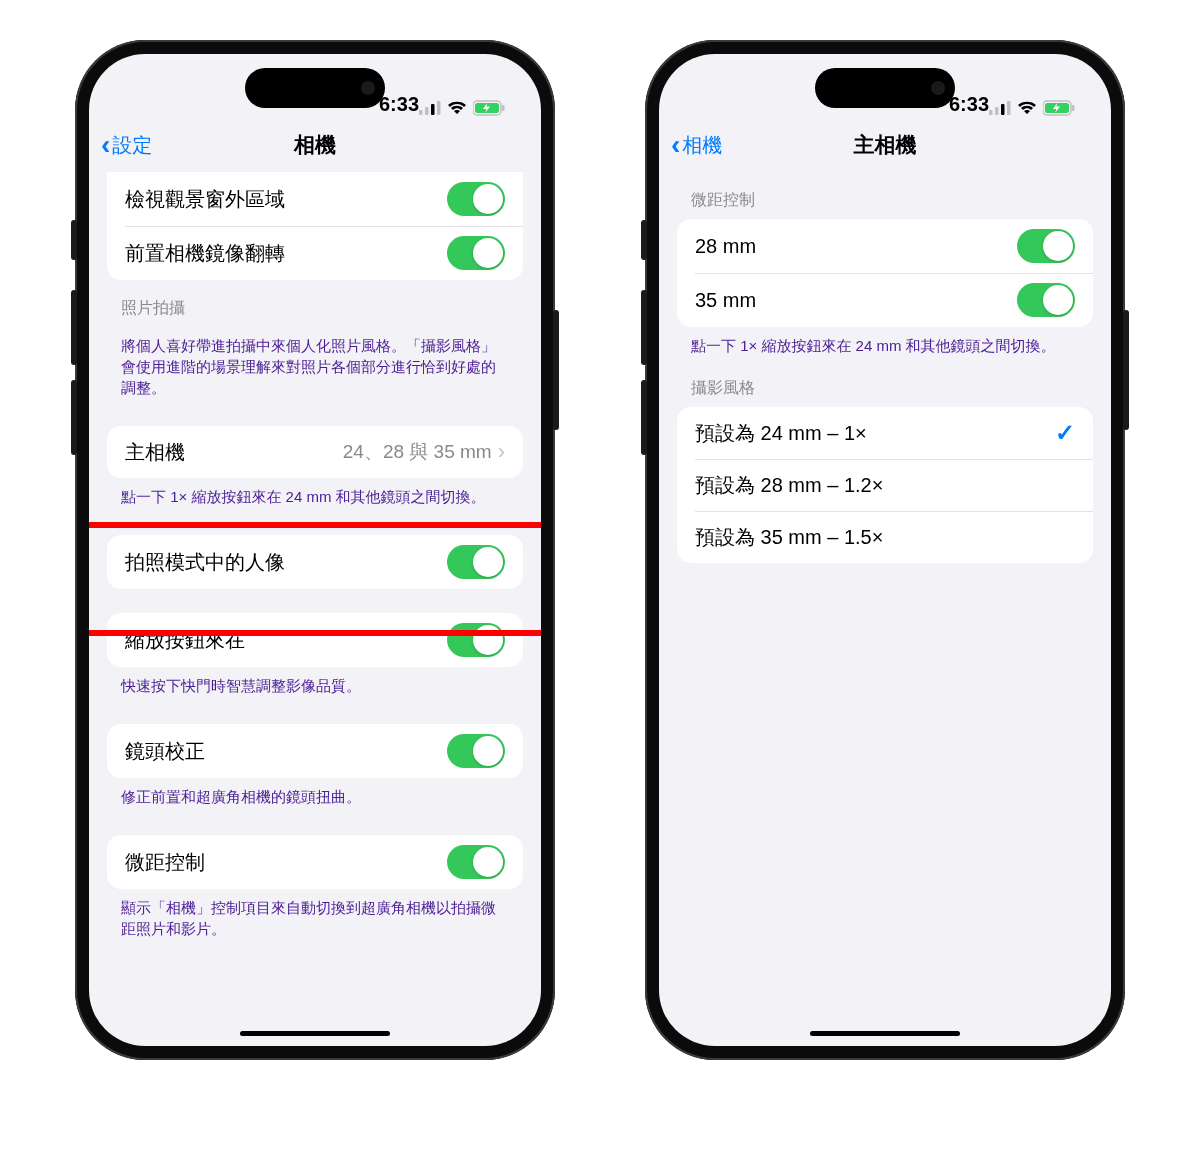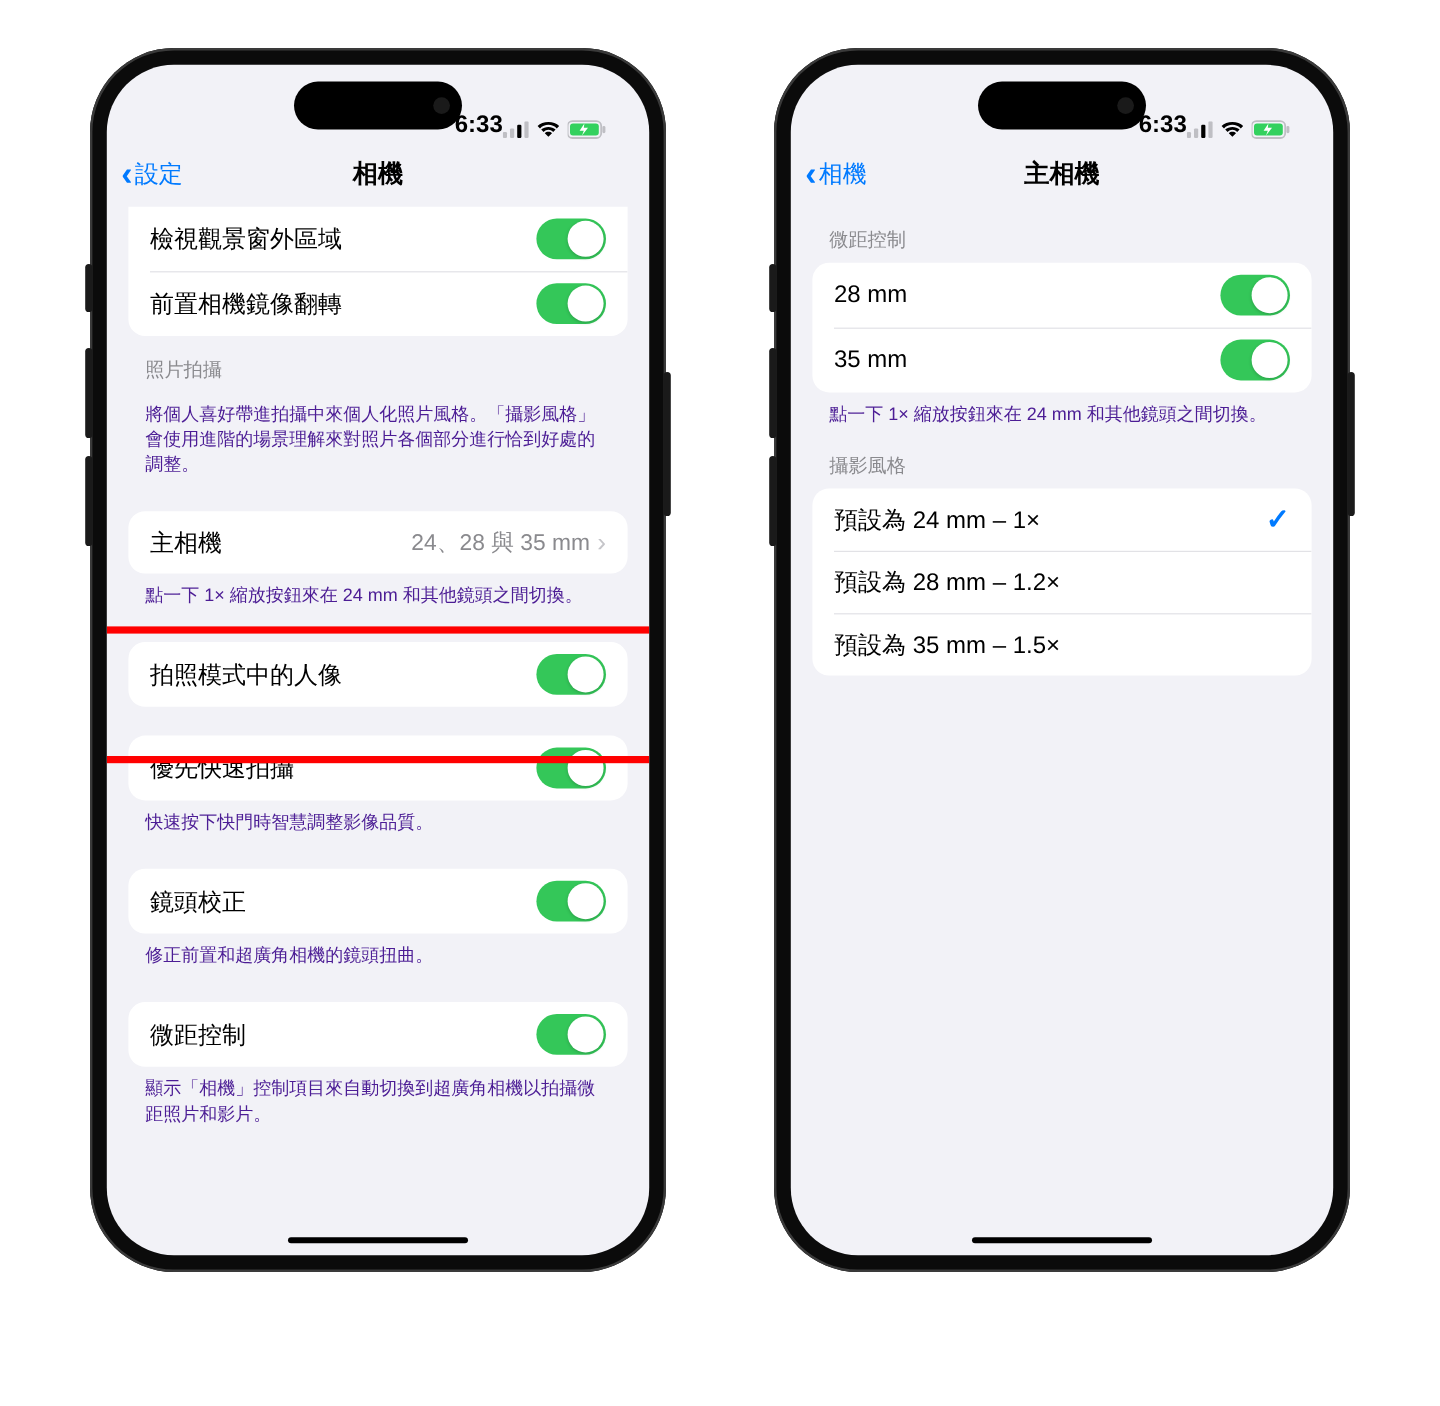--- a/index.html
+++ b/index.html
@@ -261,21 +261,21 @@
           <div class="toggle on">
               <div class="knob"></div>
             </div>
         </div>
       </div>
 
       <div class="section-gap"></div>
 
       <div class="cell-group">
         <div class="cell">
-          <span class="label">優先快速拍攝</span>
+          <span class="label">縮放按鈕來在</span>
           <div class="toggle on">
               <div class="knob"></div>
             </div>
         </div>
       </div>
       <div class="group-footer">快速按下快門時智慧調整影像品質。</div>
 
       <div class="section-gap"></div>
 
       <div class="cell-group">

